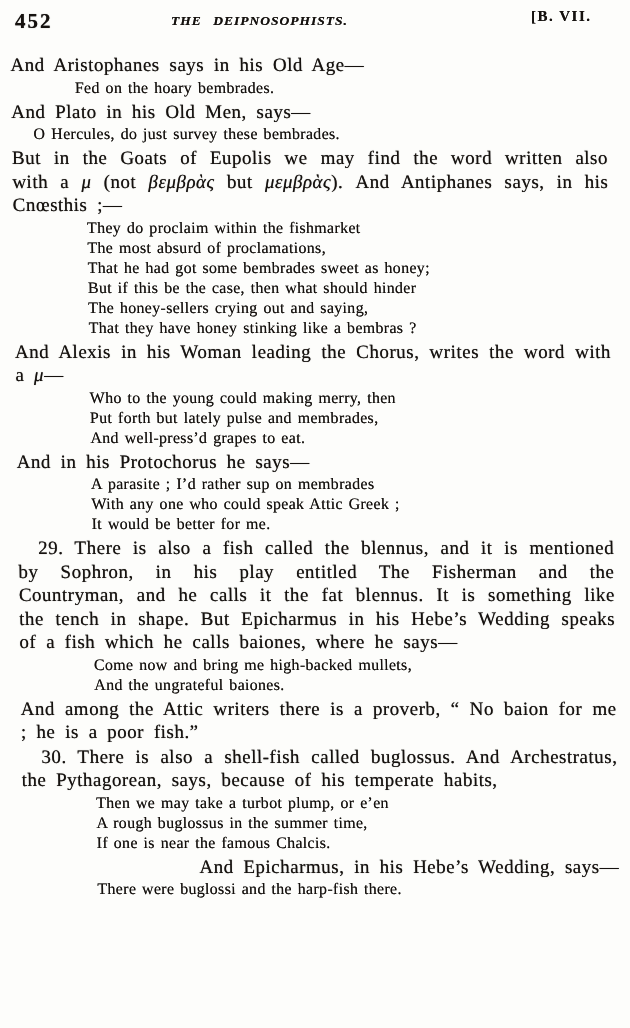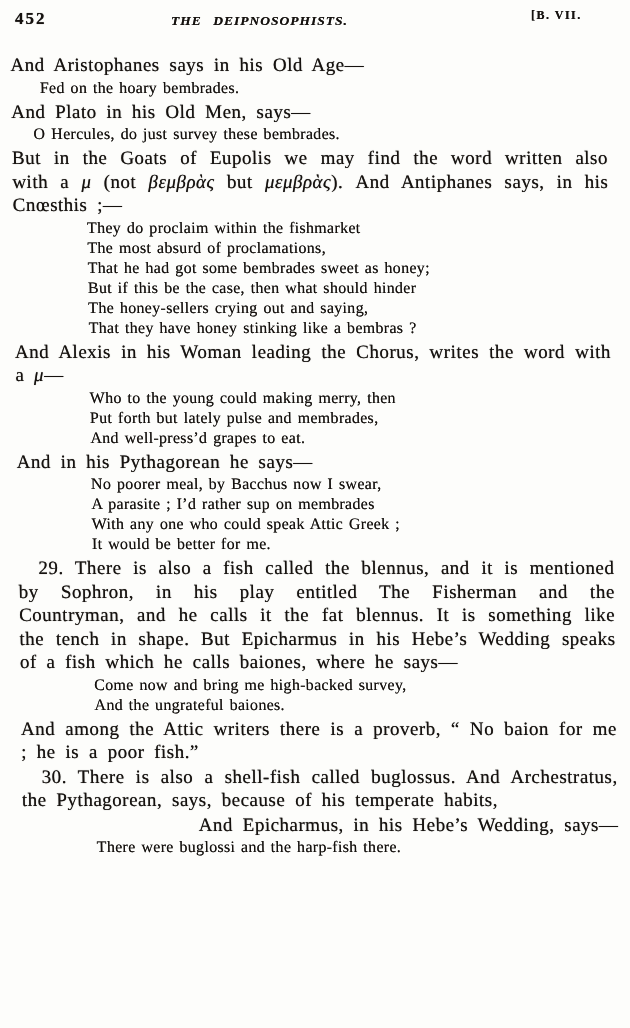--- a/index.html
+++ b/index.html
@@ -12,33 +12,33 @@
     background: #fdfdfb;
     color: #16120f;
     font-family: "Liberation Serif", "DejaVu Serif", serif;
     overflow: hidden;
   }
 
   
   .header { position: relative; height: 36px; }
   .pagenum {
     position: absolute; left: 15px; top: 9px;
-    font-size: 17px; font-weight: 700; letter-spacing: 2px;
+    font-size: 21px; font-weight: 700; letter-spacing: 2px;
     text-shadow: 0 0 0.7px rgba(0,0,0,.8);
   }
   .runtitle {
     position: absolute; left: 171px; top: 13px;
     font-size: 13.5px; font-weight: 700;
     letter-spacing: 1px; word-spacing: 7px;
     text-shadow: 0 0 0.6px rgba(0,0,0,.8);
     font-style: italic;
   }
   .bookref {
     position: absolute; left: 531px; top: 8px;
-    font-size: 12px; font-weight: 700; letter-spacing: 1.5px;
+    font-size: 15px; font-weight: 700; letter-spacing: 1.5px;
     text-shadow: 0 0 0.5px rgba(0,0,0,.8);
   }
 
   
   .content {
     padding: 16px 24px 0 10px;
     transform: skewX(0.9deg);
     transform-origin: 0 0;
   }
 
@@ -57,21 +57,21 @@
   .greek { font-style: italic; }
 
   .verse {
     margin: 1px 0 2px 74px;
     font-size: 16px;
     line-height: 20px;
     letter-spacing: 0.3px;
     word-spacing: 1.5px;
     text-shadow: 0 0 0.6px rgba(10,8,6,.75);
   }
-  .verse.sm1 { margin-left: 29px; }
+  .verse.sm1 { margin-left: 64px; }
   .verse.sm2 { margin-left: 22px; }
   .vline { min-height: 20px; }
 </style>
 </head>
 <body>
 
 <div class="page">
 
   <div class="header">
     <span class="pagenum">452</span>
@@ -105,40 +105,44 @@
     </div>
 
     <p class="body"><span>And Alexis in his Woman leading the Chorus, writes the word with a </span><span class="greek">μ</span><span>—</span></p>
 
     <div class="verse">
       <div class="vline">Who to the young could making merry, then</div>
       <div class="vline">Put forth but lately pulse and membrades,</div>
       <div class="vline">And well-press’d grapes to eat.</div>
     </div>
 
-    <p class="body"><span>And in his Pythagorean he says—</span></p>
+    <p class="body"><span>And in his Protochorus he says—</span></p>
 
     <div class="verse">
-      <div class="vline">No poorer meal, by Bacchus now I swear,</div>
       <div class="vline">A parasite ; I’d rather sup on membrades</div>
       <div class="vline">With any one who could speak Attic Greek ;</div>
       <div class="vline">It would be better for me.</div>
     </div>
 
     <p class="body num"><span>29. There is also a fish called the blennus, and it is mentioned by Sophron, in his play entitled The Fisherman and the Countryman, and he calls it the fat blennus. It is something like the tench in shape. But Epicharmus in his Hebe’s Wedding speaks of a fish which he calls baiones, where he says—</span></p>
 
     <div class="verse">
-      <div class="vline">Come now and bring me high-backed survey,</div>
+      <div class="vline">Come now and bring me high-backed mullets,</div>
       <div class="vline">And the ungrateful baiones.</div>
     </div>
 
     <p class="body"><span>And among the Attic writers there is a proverb, “ No baion for me ; he is a poor fish.”</span></p>
 
     <p class="body num"><span>30. There is also a shell-fish called buglossus. And Archestratus, the Pythagorean, says, because of his temperate habits,</span></p>
 
+    <div class="verse">
+      <div class="vline">Then we may take a turbot plump, or e’en</div>
+      <div class="vline">A rough buglossus in the summer time,</div>
+      <div class="vline">If one is near the famous Chalcis.</div>
+    </div>
 
     <p class="body last"><span>And Epicharmus, in his Hebe’s Wedding, says—</span></p>
 
     <div class="verse">
       <div class="vline">There were buglossi and the harp-fish there.</div>
     </div>
 
   </div>
 </div>
 

